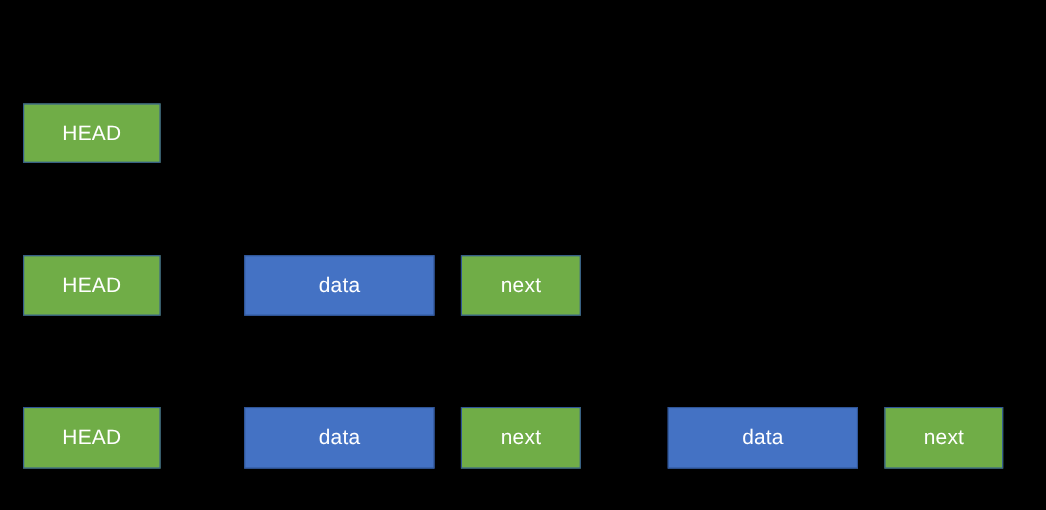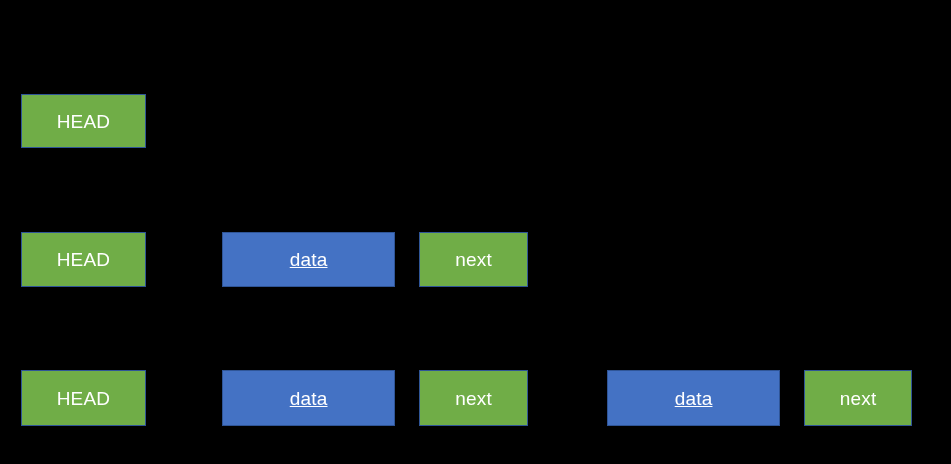--- a/index.html
+++ b/index.html
@@ -39,21 +39,21 @@
     justify-content: center;
     color: #FFFFFF;
     font-size: 19px;
     line-height: 1;
     letter-spacing: 0.2px;
     border: 1.6px solid #2F5597;
     white-space: nowrap;
   }
   .cell.green { background: #70AD47; }
   .cell.blue  { background: #4472C4; }
-  .cell.join-left { border-right-width: 0.8px; text-decoration: underline; }
+  .cell.join-left { border-right-width: 0.8px; }
   .cell.join-right { border-left-width: 0.8px; margin-left: 24px; }
 </style>
 </head>
 <body>
 
 <div id="canvas">
     <div class="row" style="top: 94px; height: 54px;">
       <div class="node" style="left: 21px; top: 0px; width: 125px; height: 54px;">
         <div class="cell green" style="width: 125px; height: 54px;">HEAD</div>
       </div>

